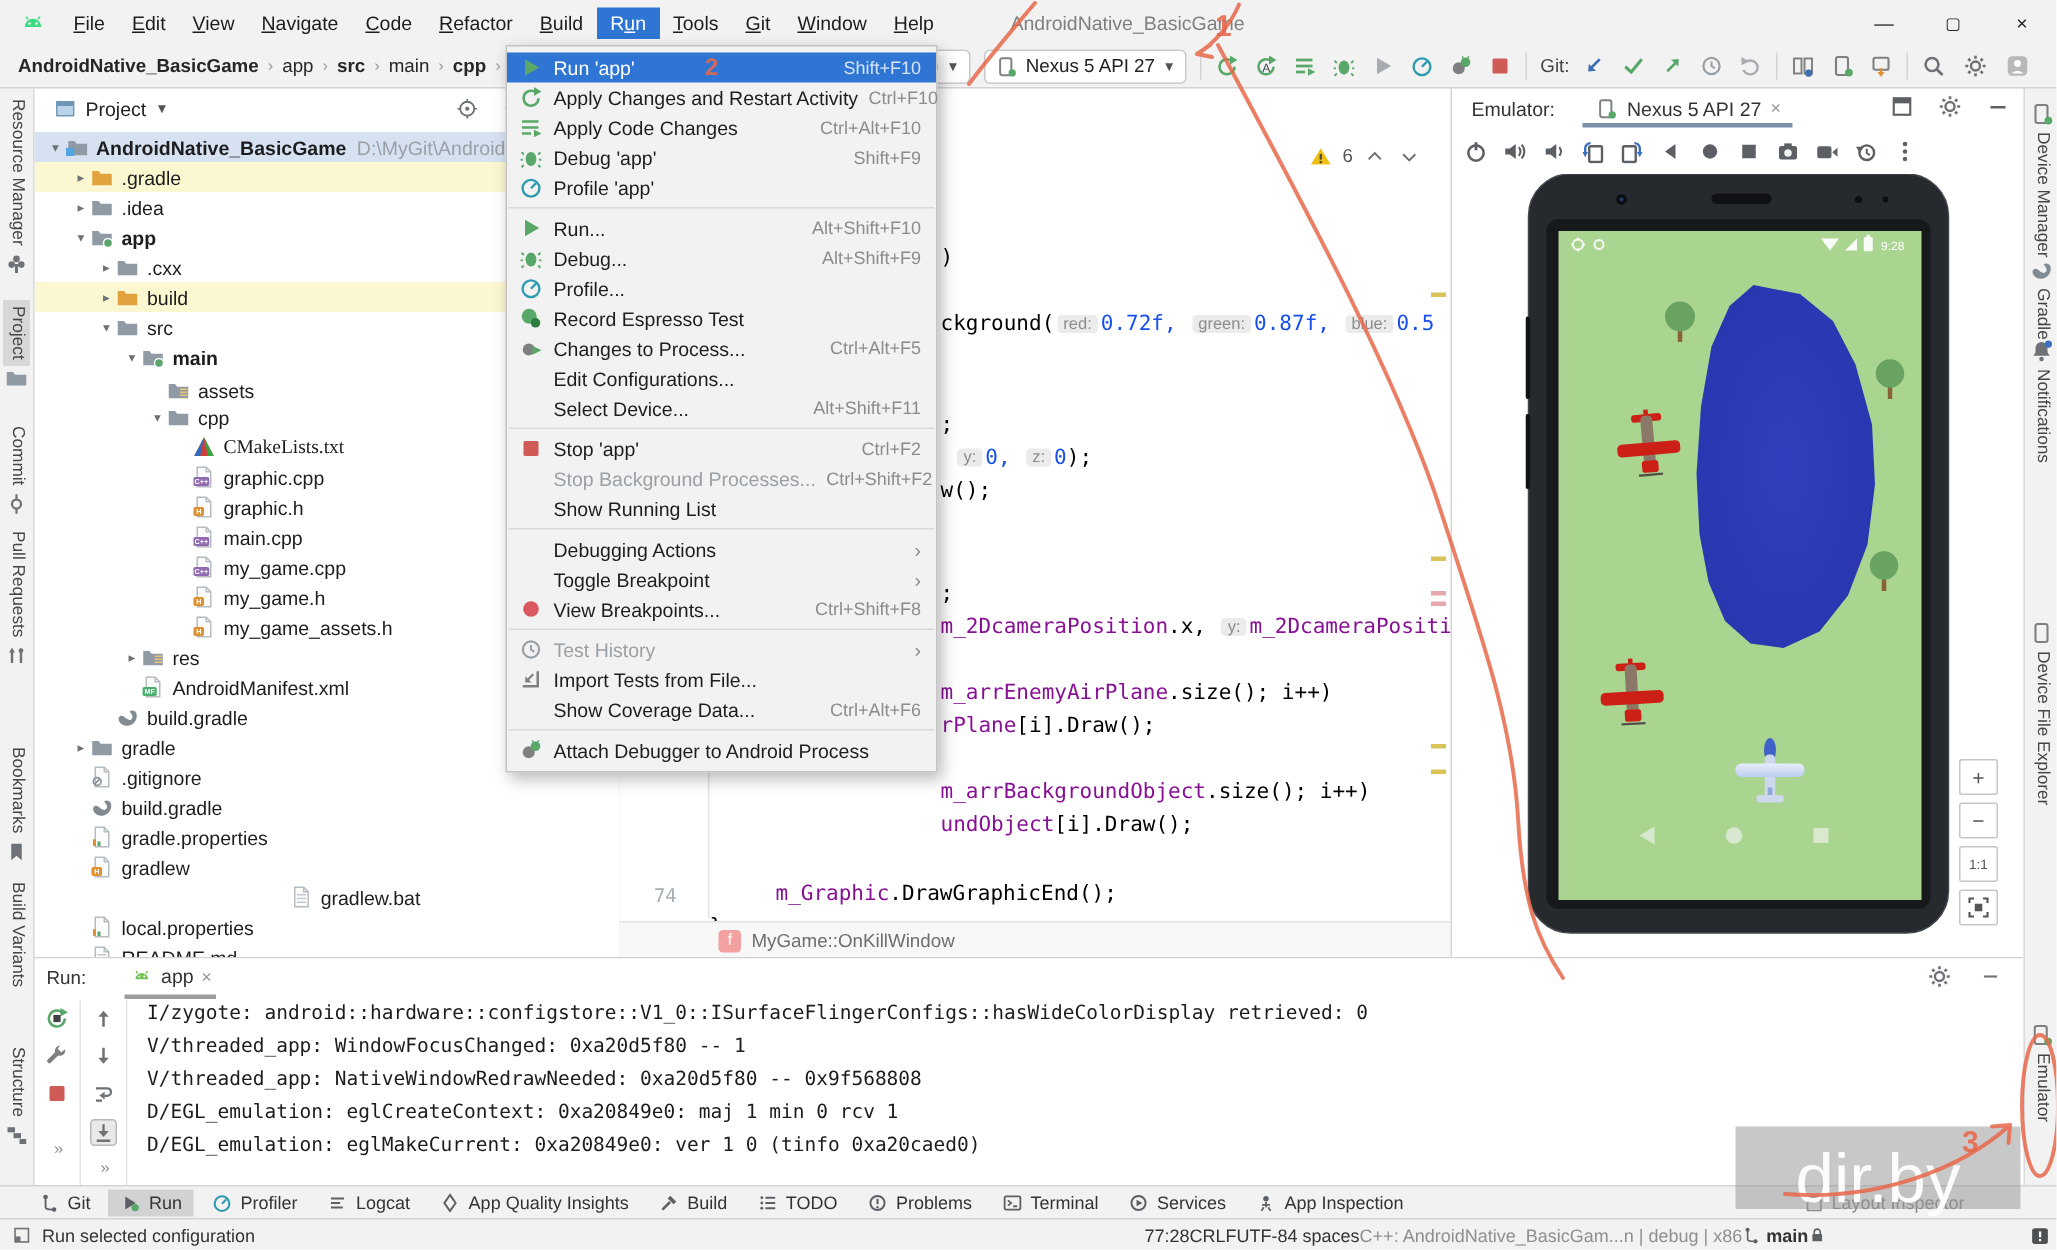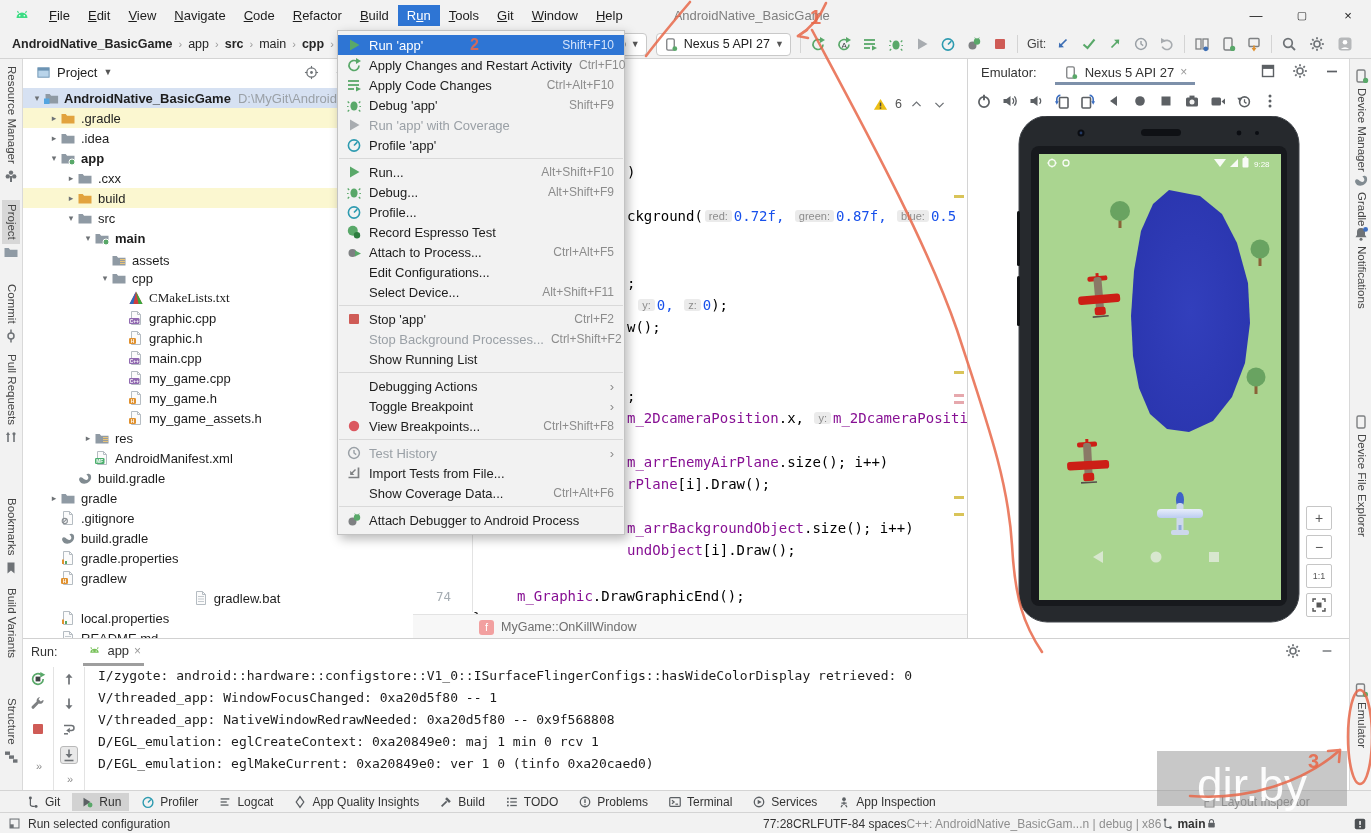--- a/index.html
+++ b/index.html
@@ -862,28 +862,20 @@
             <line x1="2.6" y1="9.5" x2="1.1" y2="9.5"></line>
             <line x1="13.4" y1="9.5" x2="14.9" y2="9.5"></line>
             <line x1="3.2" y1="13" x2="1.7" y2="14.5"></line>
             <line x1="12.8" y1="13" x2="14.3" y2="14.5"></line>
           </g>
         </svg>
       </span>
       <span class="lbl">Debug 'app'</span>
       <span class="sc">Shift+F9</span>
     </div>
-    <div class="rm-row disabled">
-      <span class="ic">
-        <svg viewBox="0 0 16 16" width="16" height="16">
-          <polygon points="4,2.5 13.5,8 4,13.5" fill="#a8acb0"></polygon>
-        </svg>
-      </span>
-      <span class="lbl">Run 'app' with Coverage</span>
-    </div>
     <div class="rm-row">
       <span class="ic">
         <svg viewBox="0 0 16 16" width="16" height="16">
           <circle cx="8" cy="8.5" r="5.6" fill="none" stroke="#2e9bb0" stroke-width="1.6"></circle>
           <line x1="8" y1="8.5" x2="11.3" y2="5.1" stroke="#2e9bb0" stroke-width="1.6"></line>
         </svg>
       </span>
       <span class="lbl">Profile 'app'</span>
     </div>
     <div class="rm-sep"></div>
@@ -931,21 +923,21 @@
       </span>
       <span class="lbl">Record Espresso Test</span>
     </div>
     <div class="rm-row">
       <span class="ic">
         <svg viewBox="0 0 16 16" width="16" height="16">
           <circle cx="6.5" cy="9" r="4" fill="#7e8082"></circle>
           <polygon points="9,6.5 15,9.5 9,12.5" fill="#59a869"></polygon>
         </svg>
       </span>
-      <span class="lbl">Attach to Process...</span>
+      <span class="lbl">Changes to Process...</span>
       <span class="sc">Ctrl+Alt+F5</span>
     </div>
     <div class="rm-row">
       <span class="ic"></span>
       <span class="lbl">Edit Configurations...</span>
     </div>
     <div class="rm-row">
       <span class="ic"></span>
       <span class="lbl">Select Device...</span>
       <span class="sc">Alt+Shift+F11</span>

